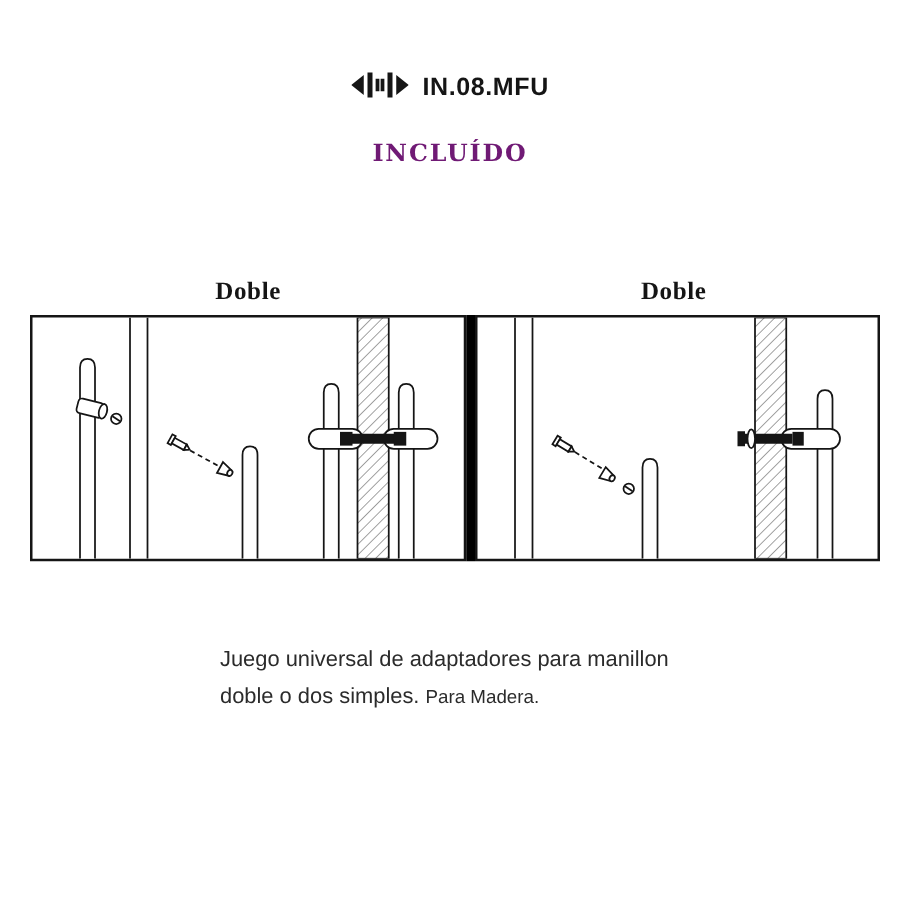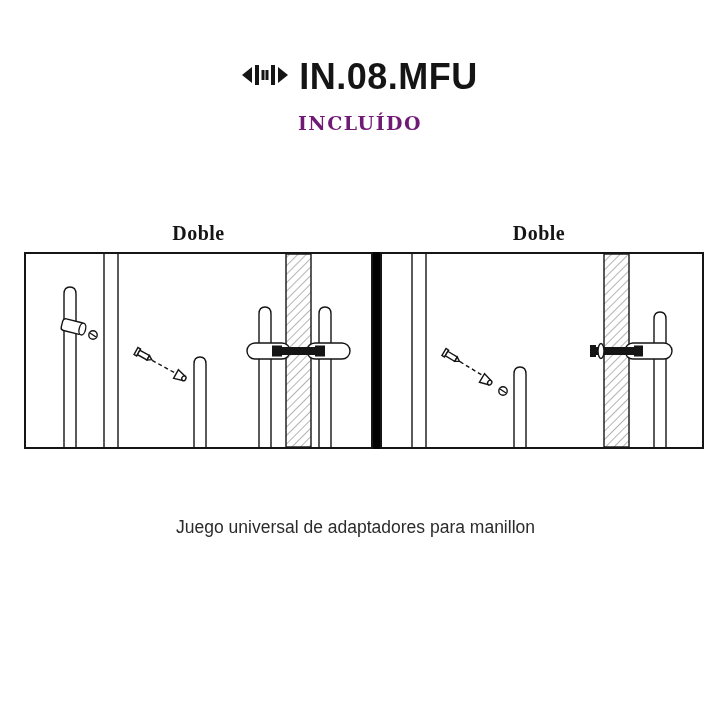--- a/index.html
+++ b/index.html
@@ -2,21 +2,21 @@
 <html><head>
 <meta charset="utf-8">
 <style>
   html,body{margin:0;padding:0;}
   body{
     width:720px;height:720px;position:relative;background:#ffffff;
     font-family:"Liberation Sans", sans-serif;color:#151515;overflow:hidden;
   }
   
   .header{position:absolute;top:56px;left:0;right:0;display:flex;justify-content:center;align-items:center;gap:11px;}
-  .brand-title{font-size:36px;font-weight:900;letter-spacing:.5px;color:#151515;}
+  .brand-title{font-size:20px;font-weight:900;letter-spacing:.5px;color:#151515;}
   .subtitle{position:absolute;top:112px;left:0;right:0;text-align:center;
     font-family:"DejaVu Serif", serif;font-weight:bold;font-size:19px;letter-spacing:1.5px;color:#701a75;}
   
   .panel-label{position:absolute;top:222px;text-align:center;
     font-family:Liberation Serif, serif;font-weight:bold;font-size:20px;letter-spacing:.5px;color:#151515;}
   .panel-label.left{left:25px;width:347px;}
   .panel-label.right{left:378px;width:322px;}
   
   .diagram{position:absolute;top:252px;left:24px;display:flex;align-items:stretch;}
   .panel{box-sizing:content-box;border:2px solid #151515;background:#fff;height:193px;}
@@ -166,13 +166,17 @@
           <ellipse cx="219" cy="97" rx="3" ry="7.5" fill="#fff"></ellipse>
           <rect x="252" y="91.5" width="9" height="11" fill="#151515" stroke="none"></rect>
         </g>
       </g>
     </svg>
   </div>
 </div>
 
 <div class="description">
   <div>Juego universal de adaptadores para manillon</div>
+  <div>
+    <span>doble o dos simples.</span>
+    <span class="note">Para Madera.</span>
+  </div>
 </div>
 
 </body></html>

